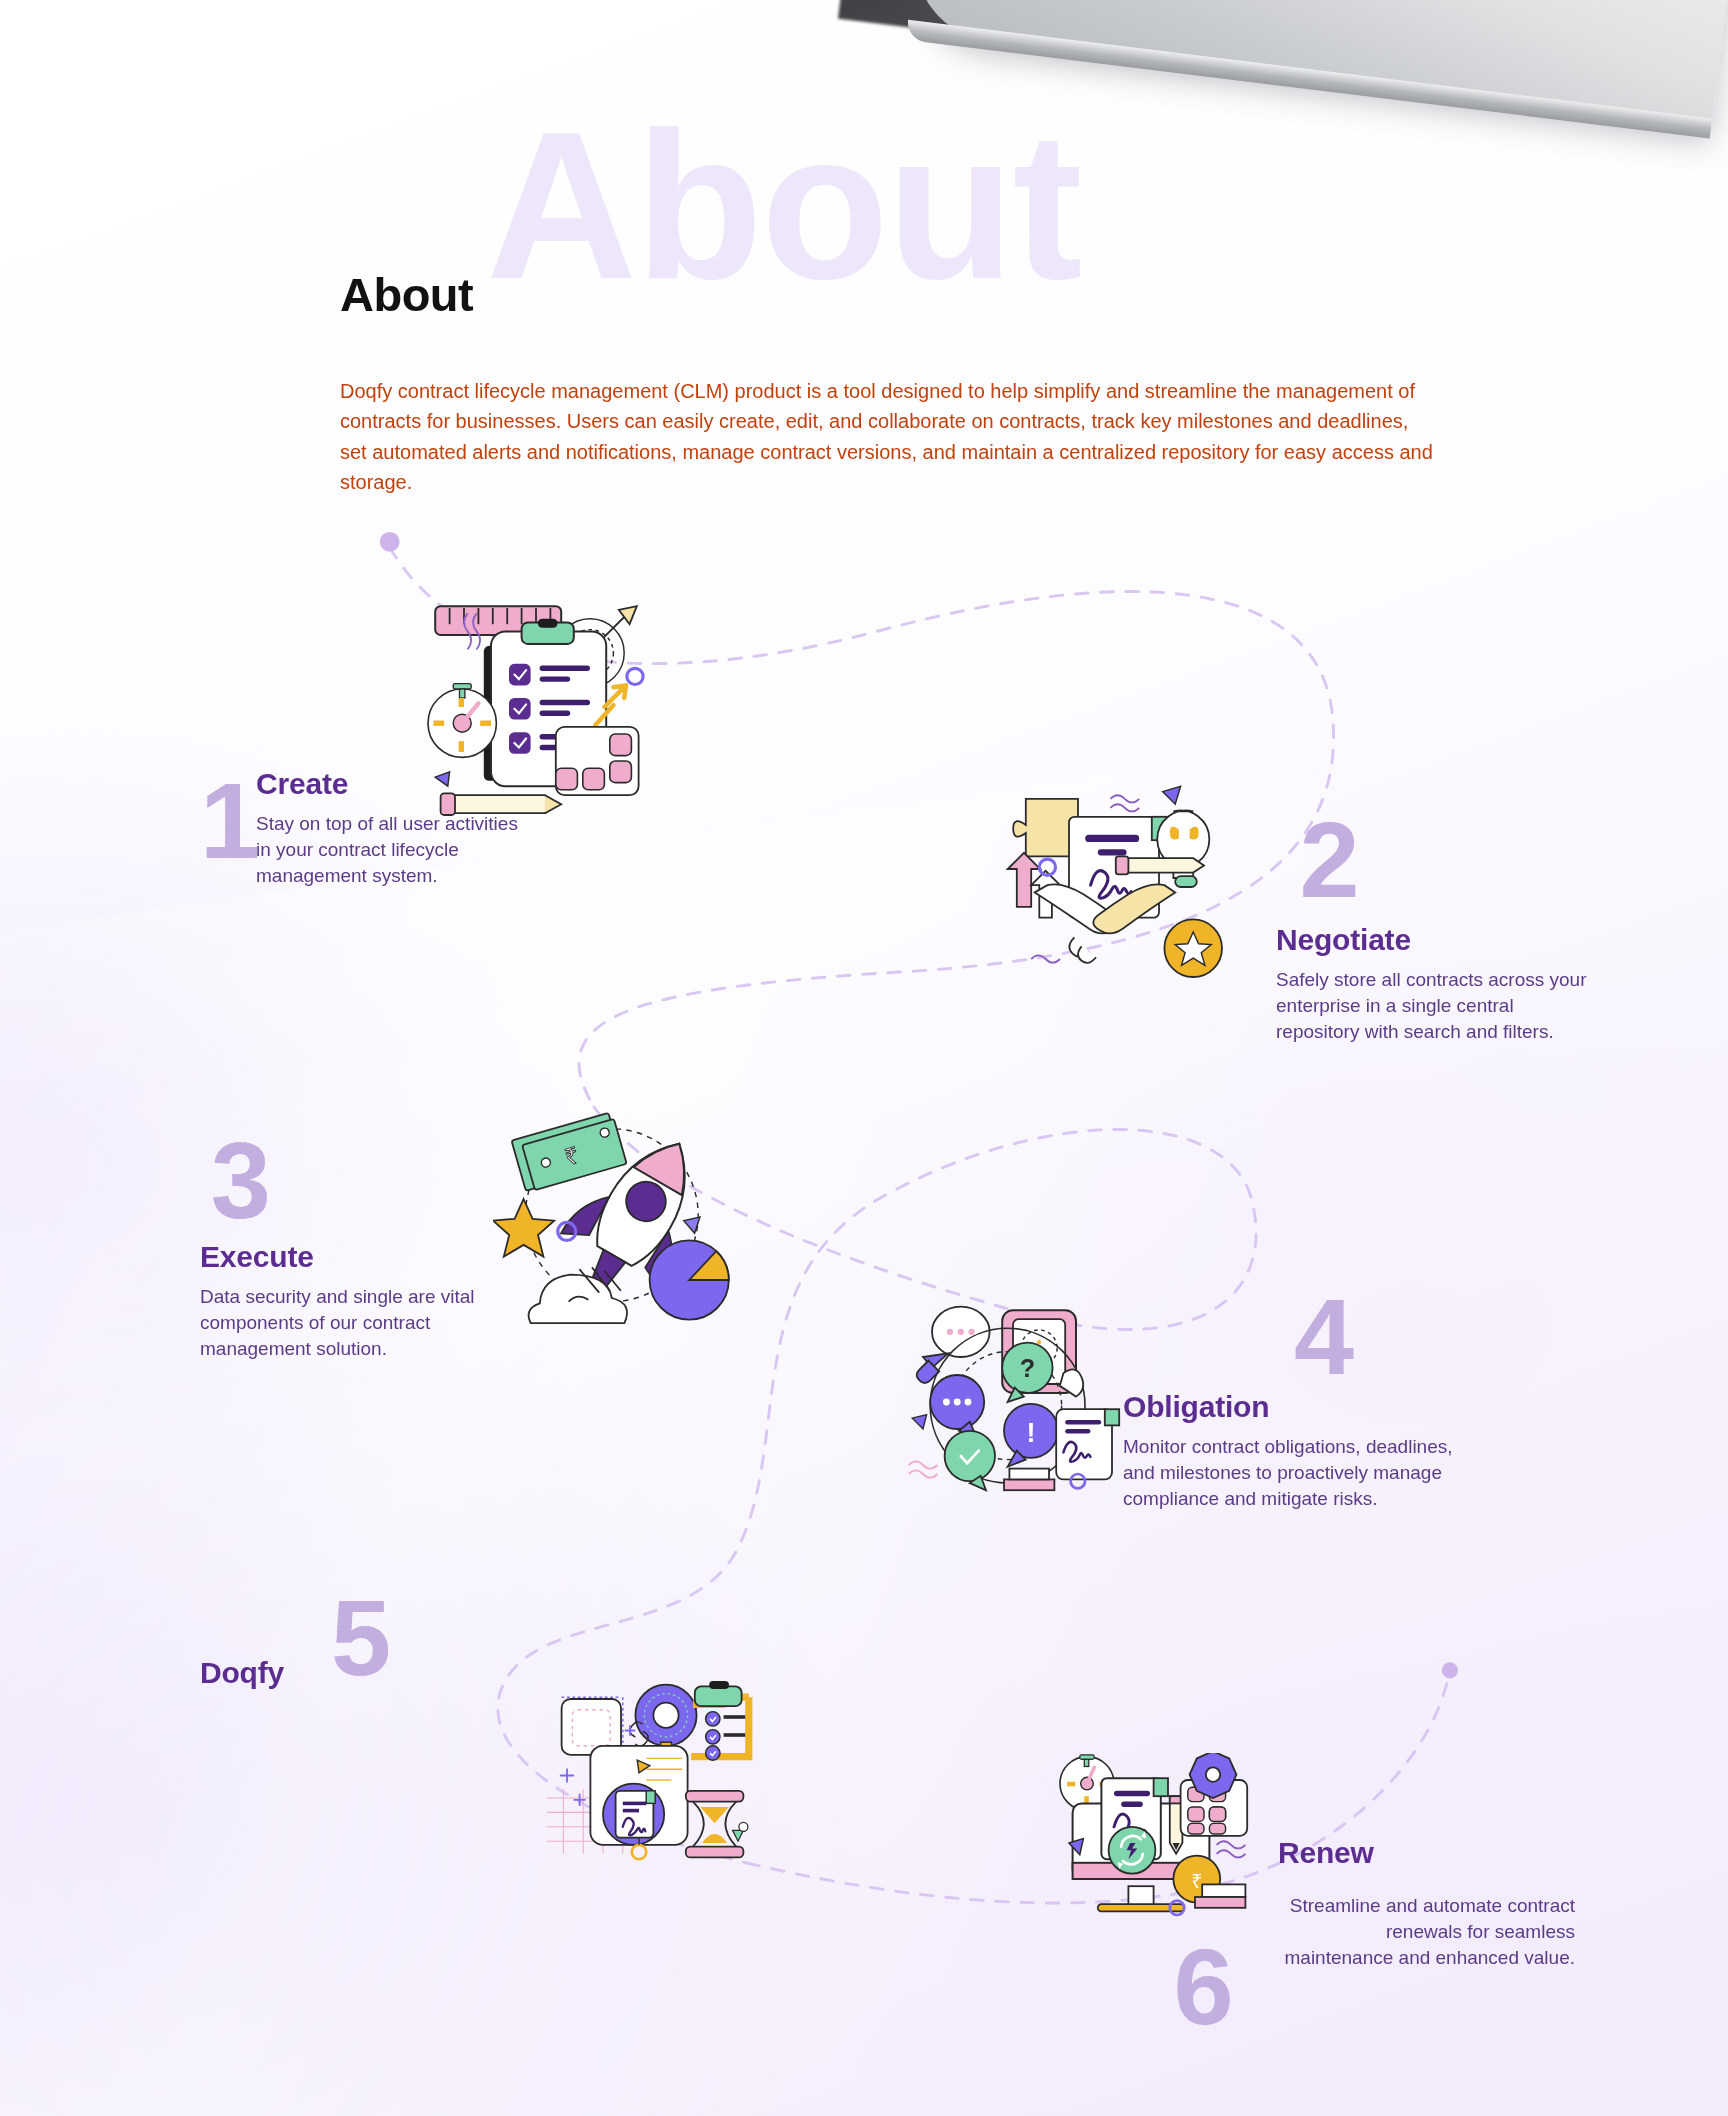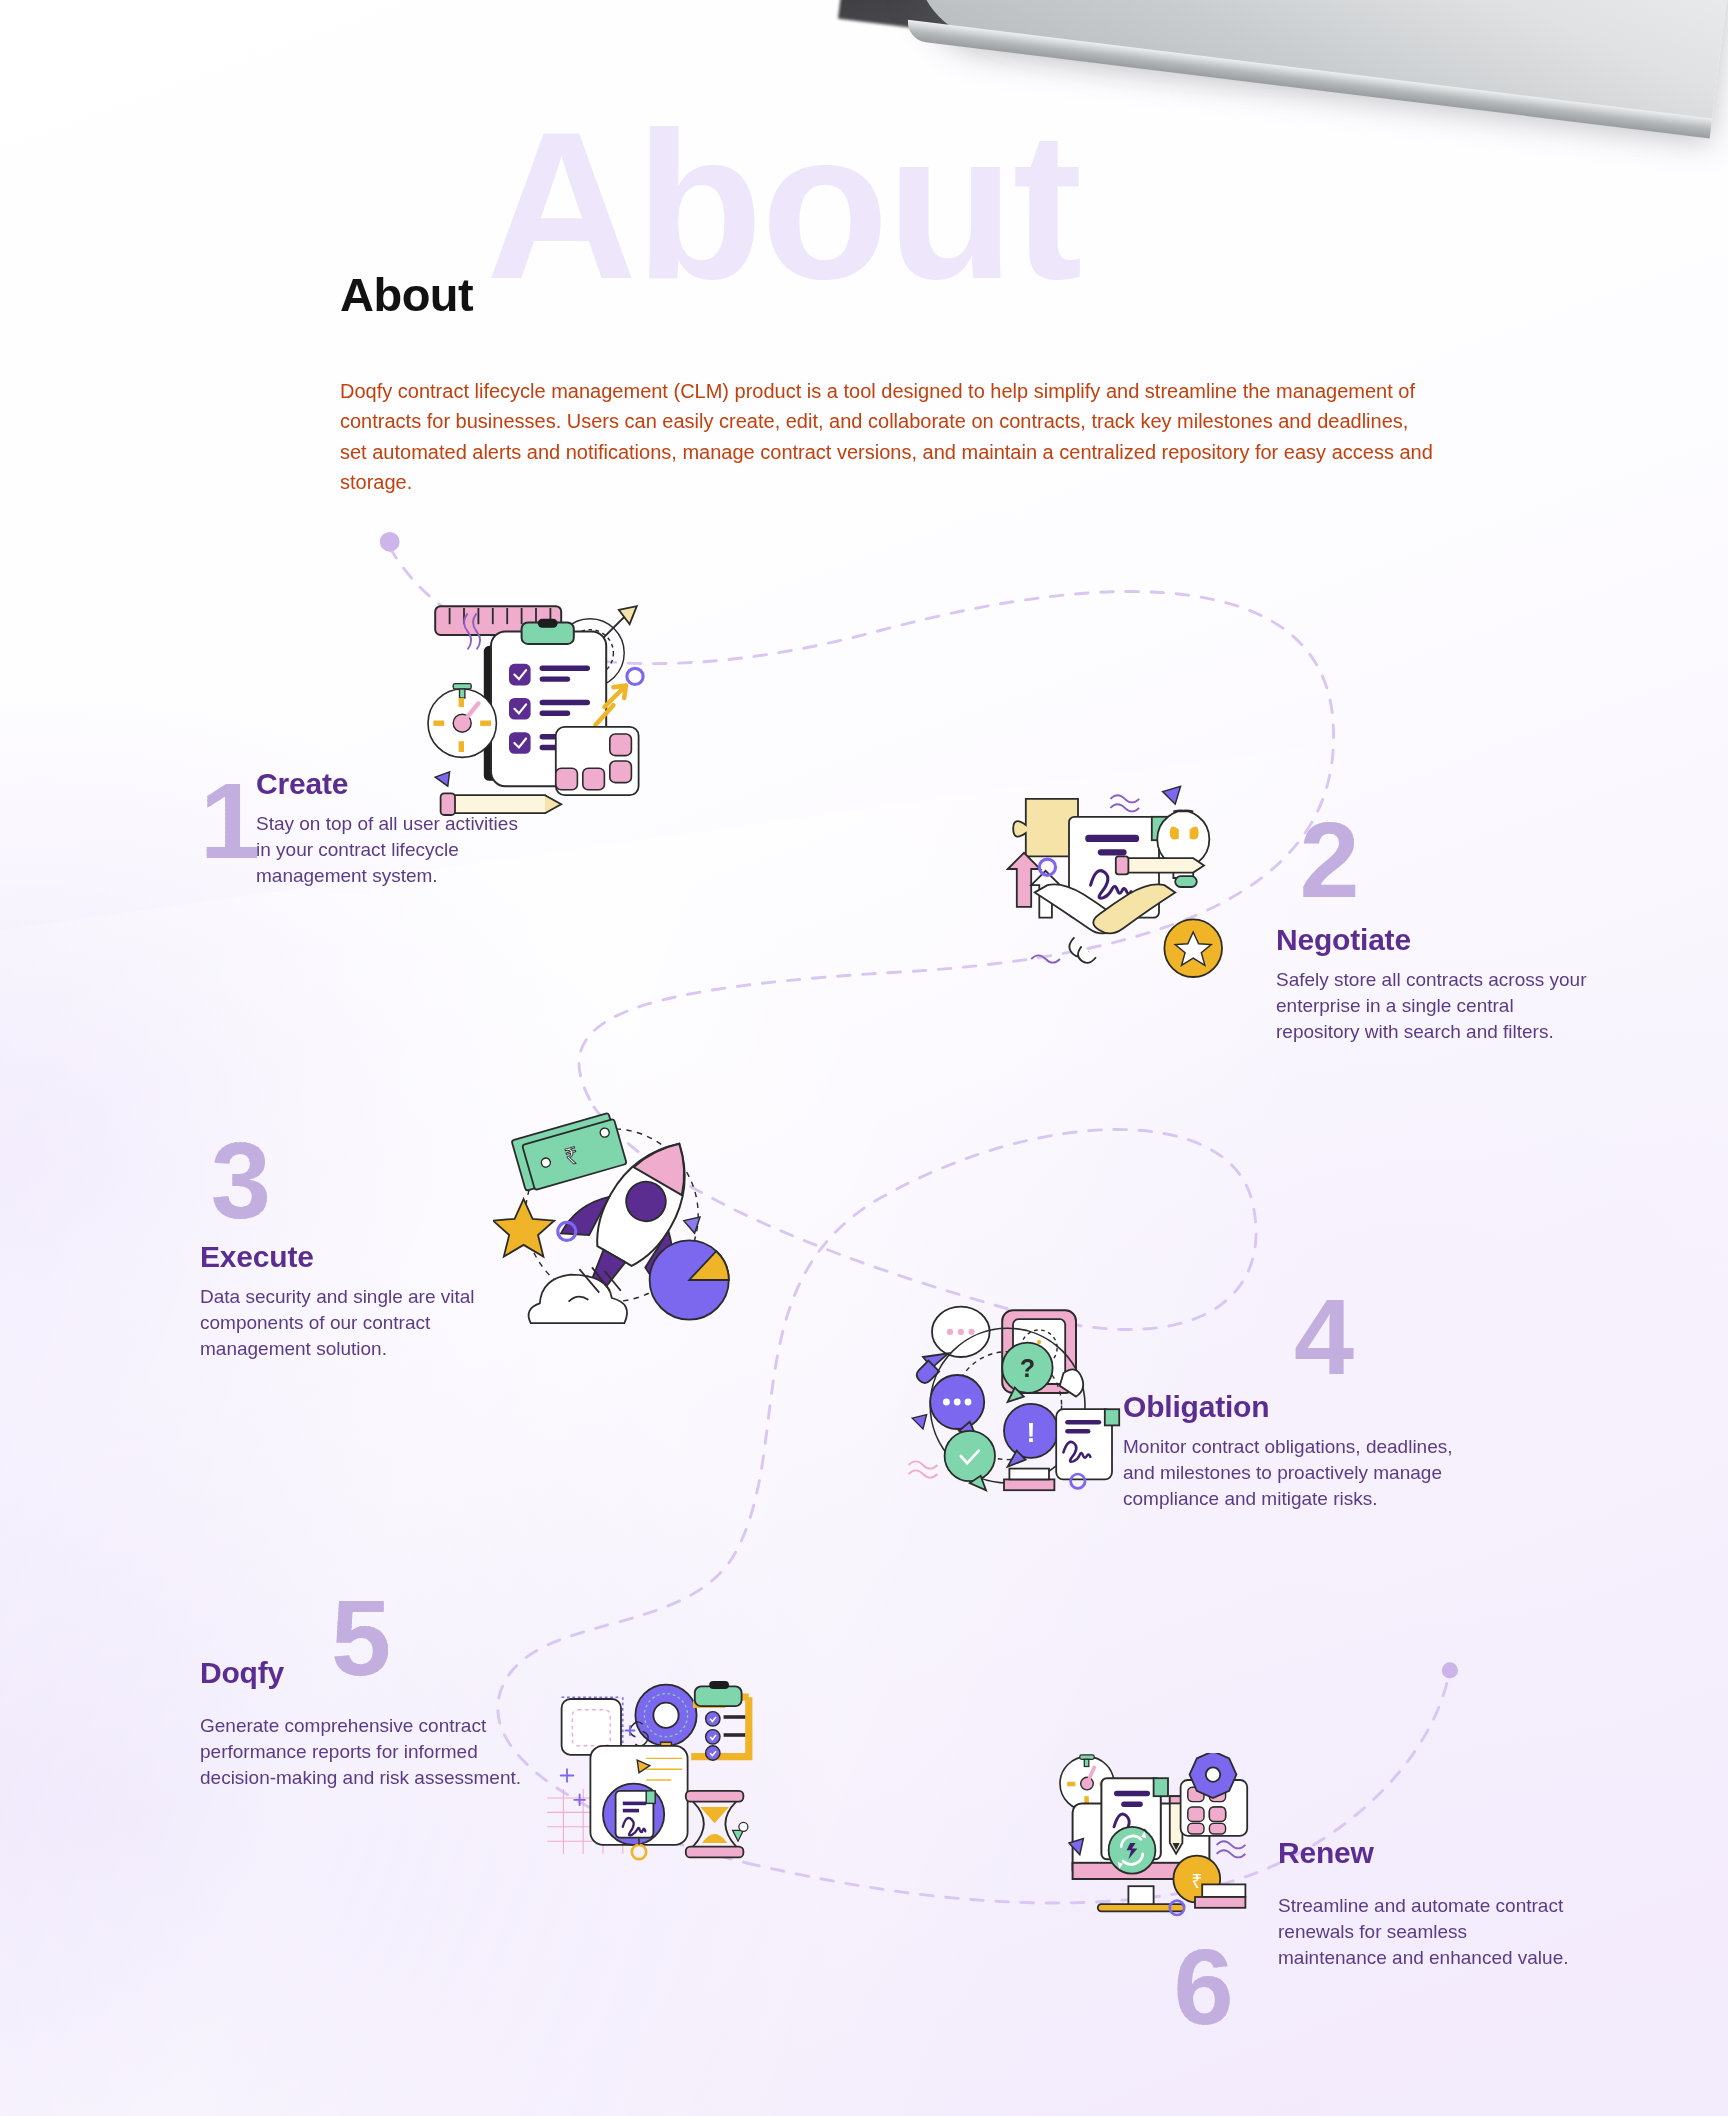--- a/index.html
+++ b/index.html
@@ -417,21 +417,20 @@
       <path d="M30,118 v14 M23,125 h14"></path>
       <path d="M44,146 v12 M38,152 h12"></path>
       <path d="M100,70 v10 M95,75 h10"></path>
     </g>
   </svg>
 </div>
 <div class="step" style="left:200px; top:1584px; width:360px;">
   <div class="step-num" style="left:131px; top:0;">5</div>
   <div style="padding-top:72px;">
     <div class="step-title">Doqfy</div>
-    <div class="step-desc" style="width:329px; margin-top:23.4px;">Generate comprehensive contract performance reports for informed decision-making and risk assessment.</div>
   </div>
 </div>
 
 <div class="illus" style="left:1042px; top:1753px;">
   <svg width="207" height="189" viewBox="0 0 230 210">
     <g fill="none" stroke="#2b2b2b" stroke-width="1.8">
       <circle cx="50" cy="34" r="30" fill="#fff"></circle>
     </g>
     <circle cx="50" cy="34" r="7" fill="#efaccd" stroke="#2b2b2b" stroke-width="1.6"></circle>
     <path d="M50,34 L58,16" stroke="#efaccd" stroke-width="4" stroke-linecap="round"></path>
@@ -481,16 +480,16 @@
     <g fill="none" stroke="#8b5fbf" stroke-width="2">
       <path d="M194,102 q8,-8 16,0 q8,8 16,0"></path>
       <path d="M194,112 q8,-8 16,0 q8,8 16,0"></path>
     </g>
   </svg>
 </div>
 <div class="step" style="left:1179px; top:1836px; width:360px;">
   <div class="step-num" style="left:-5.4px; top:97px;">6</div>
   <div style="margin-left:99px;">
     <div class="step-title">Renew</div>
-    <div class="step-desc" style="width:297px; margin-top:23.4px;">Streamline and automate contract renewals for seamless maintenance and enhanced value.</div>
+    <div class="step-desc" style="width:297px; margin-top:23.4px;text-align:right;">Streamline and automate contract renewals for seamless maintenance and enhanced value.</div>
   </div>
 </div>
 
 
 </body></html>

